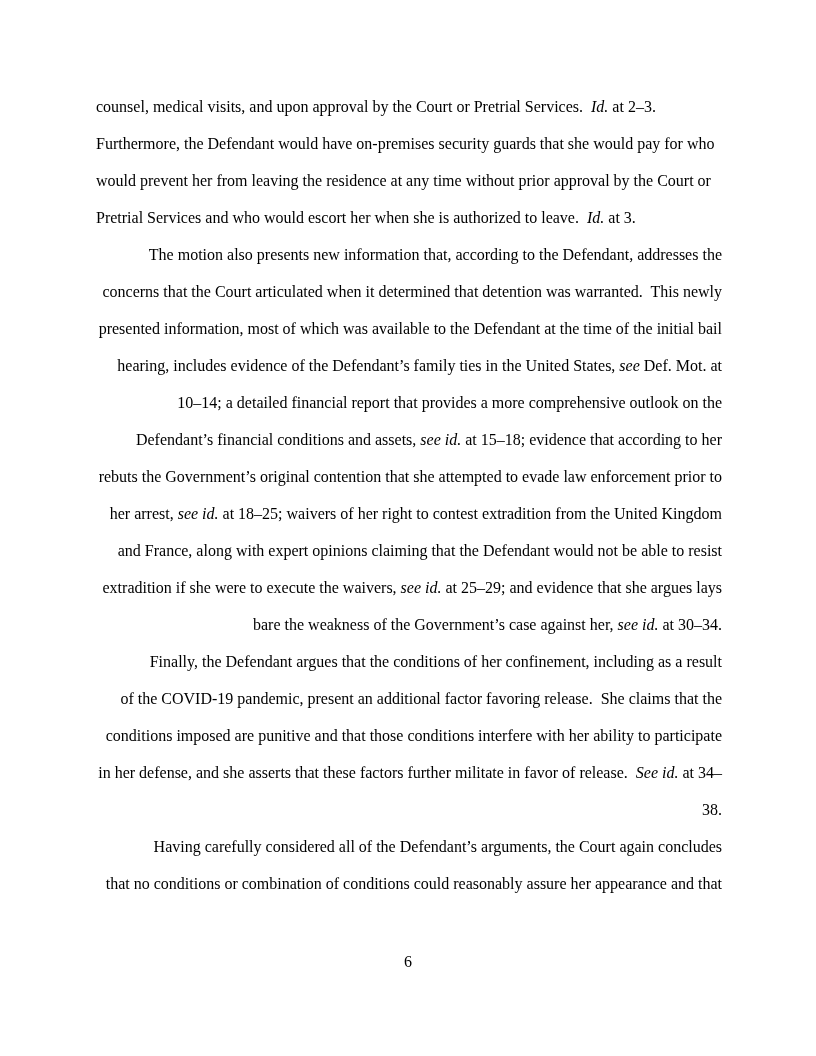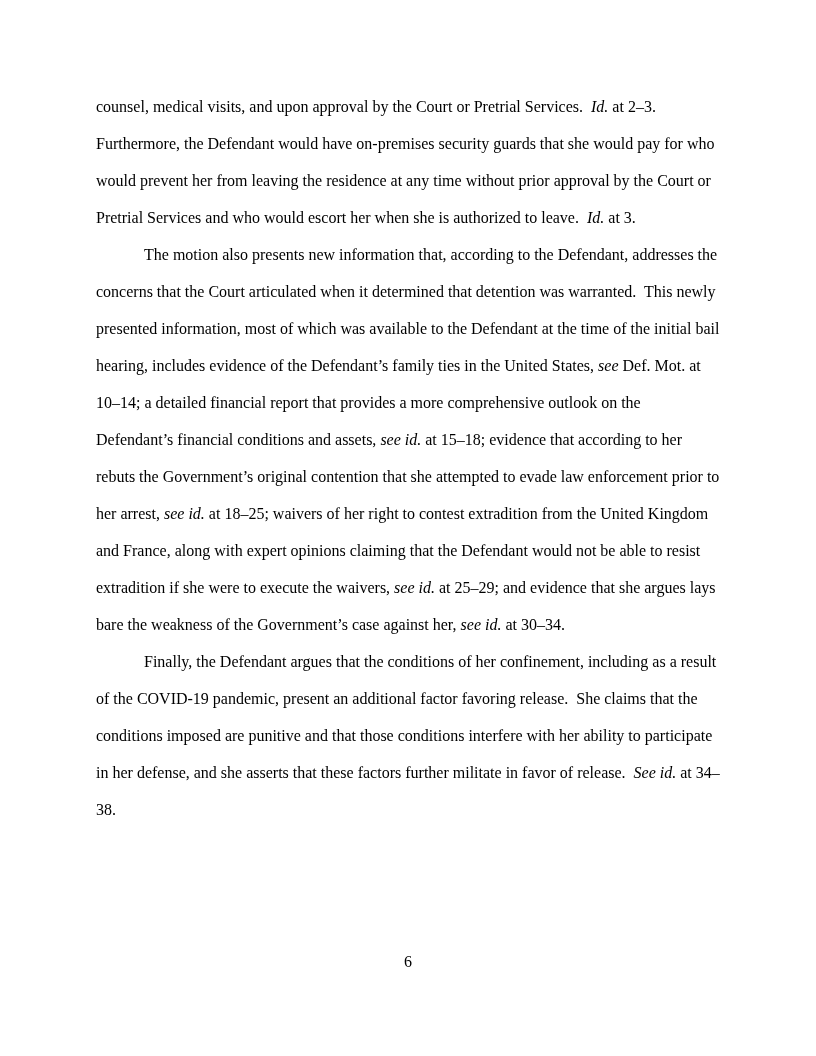--- a/index.html
+++ b/index.html
@@ -27,20 +27,21 @@
     line-height: 37px;
     text-align: left;
   }
   .body-text p {
     margin: 0;
     padding: 0;
     white-space: pre-wrap;
   }
   .body-text p.indent {
     text-indent: 48px;
+    text-align: right;
   }
   .body-text em {
     font-style: italic;
   }
   .footer {
     position: absolute;
     top: 952px;
     left: 0;
     width: 100%;
     text-align: center;
@@ -48,17 +49,18 @@
   }
 </style>
 </head>
 <body>
 
 <div class="page">
   <div class="body-text">
       <p><span>counsel, medical visits, and upon approval by the Court or Pretrial Services.  </span><em>Id.</em><span> at 2–3.  Furthermore, the Defendant would have on-premises security guards that she would pay for who would prevent her from leaving the residence at any time without prior approval by the Court or Pretrial Services and who would escort her when she is authorized to leave.  </span><em>Id.</em><span> at 3.</span></p>
       <p class="indent"><span>The motion also presents new information that, according to the Defendant, addresses the concerns that the Court articulated when it determined that detention was warranted.  This newly presented information, most of which was available to the Defendant at the time of the initial bail hearing, includes evidence of the Defendant’s family ties in the United States, </span><em>see</em><span> Def. Mot. at 10–14; a detailed financial report that provides a more comprehensive outlook on the Defendant’s financial conditions and assets, </span><em>see id.</em><span> at 15–18; evidence that according to her rebuts the Government’s original contention that she attempted to evade law enforcement prior to her arrest, </span><em>see id.</em><span> at 18–25; waivers of her right to contest extradition from the United Kingdom and France, along with expert opinions claiming that the Defendant would not be able to resist extradition if she were to execute the waivers, </span><em>see id.</em><span> at 25–29; and evidence that she argues lays bare the weakness of the Government’s case against her, </span><em>see id.</em><span> at 30–34.</span></p>
       <p class="indent"><span>Finally, the Defendant argues that the conditions of her confinement, including as a result of the COVID-19 pandemic, present an additional factor favoring release.  She claims that the conditions imposed are punitive and that those conditions interfere with her ability to participate in her defense, and she asserts that these factors further militate in favor of release.  </span><em>See id.</em><span> at 34–38.</span></p>
+      <p class="indent"><span>Having carefully considered all of the Defendant’s arguments, the Court again concludes that no conditions or combination of conditions could reasonably assure her appearance and that</span></p>
     </div>
   <div class="footer">
     <span>6</span>
   </div>
 </div>
 
 </body></html>

